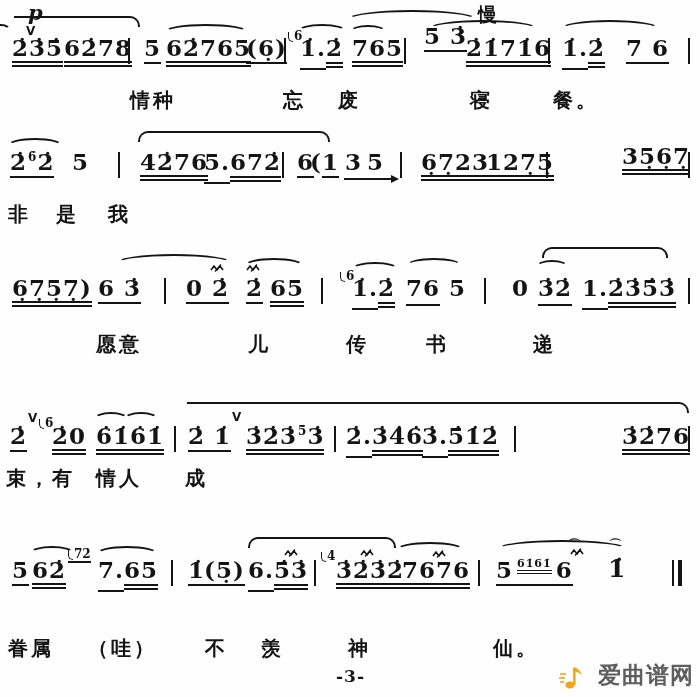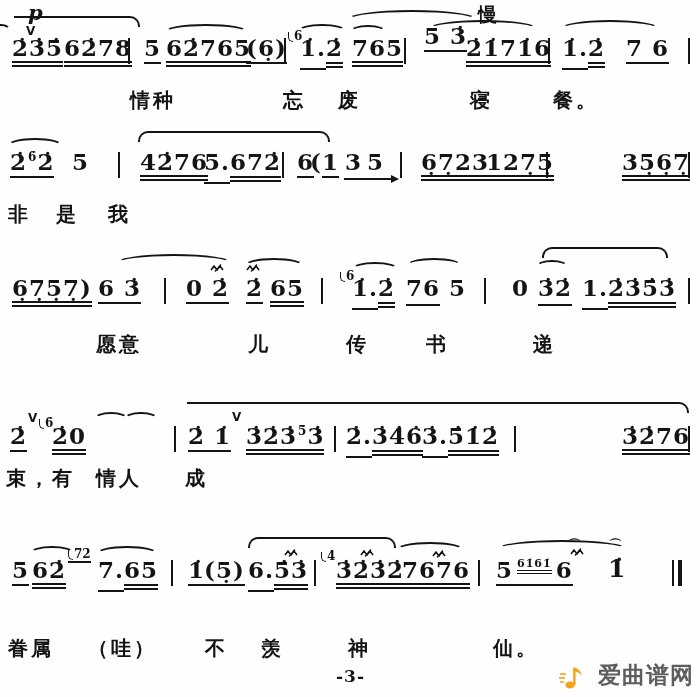--- a/index.html
+++ b/index.html
@@ -85,21 +85,21 @@
   <span class="tk u1" style="left:297px;top:150px">6</span>
   <span class="tk" style="left:310px;top:150px">(</span>
   <span class="tk u1" style="left:322px;top:150px">1</span>
   <span class="tk" style="left:345px;top:150px">3</span>
   <span class="tk" style="left:367px;top:150px">5</span>
   <i class="gl" style="left:344px;top:178px;width:48px"></i>
   <i class="bl" style="left:400px;top:152px"></i>
   <span class="tk u2" style="left:421px;top:150px">6̣7̣23</span>
   <span class="tk u2" style="left:486px;top:150px">127̣5̣</span>
   <i class="bl" style="left:546px;top:152px"></i>
-  <span class="tk u2" style="left:622px;top:150px">35̣6̣7̣</span>
+  <span class="tk u2" style="left:622px;top:144px">35̣6̣7̣</span>
   <i class="bl" style="left:688px;top:152px"></i>
 
   <span class="ly" style="left:8px;top:204px">非</span>
   <span class="ly" style="left:56px;top:204px">是</span>
   <span class="ly" style="left:108px;top:204px">我</span>
 
   <span class="tk u2" style="left:12px;top:276px">6̣7̣5̣7̣)</span>
   <span class="tk u1" style="left:98px;top:276px">6 3̇</span>
   <i class="bl" style="left:164px;top:278px"></i>
   <i class="arc" style="left:116px;top:254px;width:112px;height:14px"></i>
@@ -131,20 +131,21 @@
   <span class="ly" style="left:96px;top:334px">愿意</span>
   <span class="ly" style="left:248px;top:334px">儿</span>
   <span class="ly" style="left:346px;top:334px">传</span>
   <span class="ly" style="left:426px;top:334px">书</span>
   <span class="ly" style="left:533px;top:334px">递</span>
 
   <span class="tk u1" style="left:10px;top:424px">2̇</span>
   <span class="br" style="left:28px;top:412px">V</span>
   <span class="gr" style="left:39px;top:417px">6̇</span>
   <span class="tk u2" style="left:52px;top:424px">2̇0</span>
+  <span class="tk u2" style="left:96px;top:424px">6̇1̇6̇1̇</span>
   <i class="arc" style="left:94px;top:412px;width:30px;height:10px"></i>
   <i class="arc" style="left:124px;top:412px;width:30px;height:10px"></i>
   <i class="bl" style="left:174px;top:426px"></i>
   <span class="tk u1" style="left:188px;top:424px">2̇ 1̇</span>
   <span class="br" style="left:232px;top:411px">V</span>
   <i class="ph r" style="left:187px;top:402px;width:500px"></i>
   <span class="tk u2" style="left:246px;top:424px"><span>3̇2̇3̇</span><span class="gi">5̇</span><span>3̇</span></span>
   <i class="bl" style="left:334px;top:426px"></i>
   <span class="tk" style="left:346px;top:424px"><span class="ua">2̇.</span><span class="ub">3̇4̇6̇</span></span>
   <span class="tk" style="left:422px;top:424px"><span class="ua">3̇.</span><span class="ub">5̇1̇2̇</span></span>

